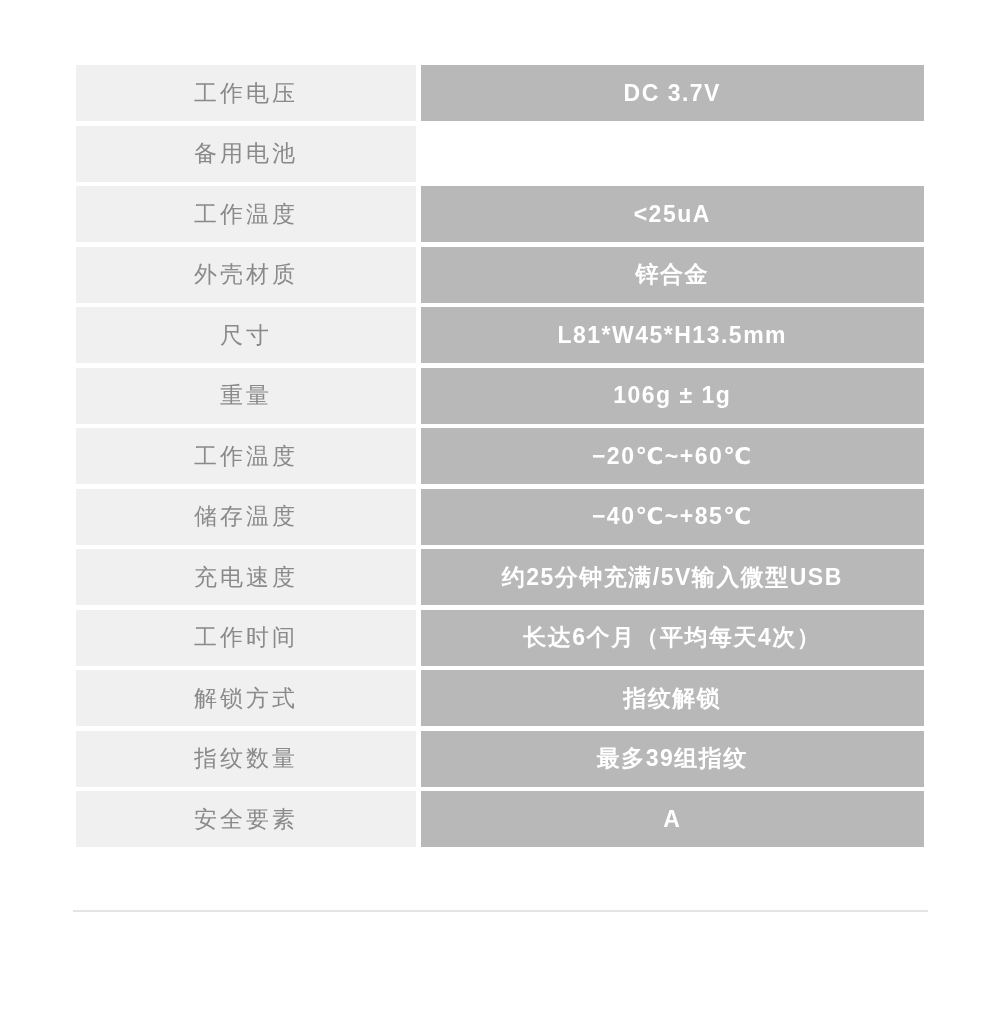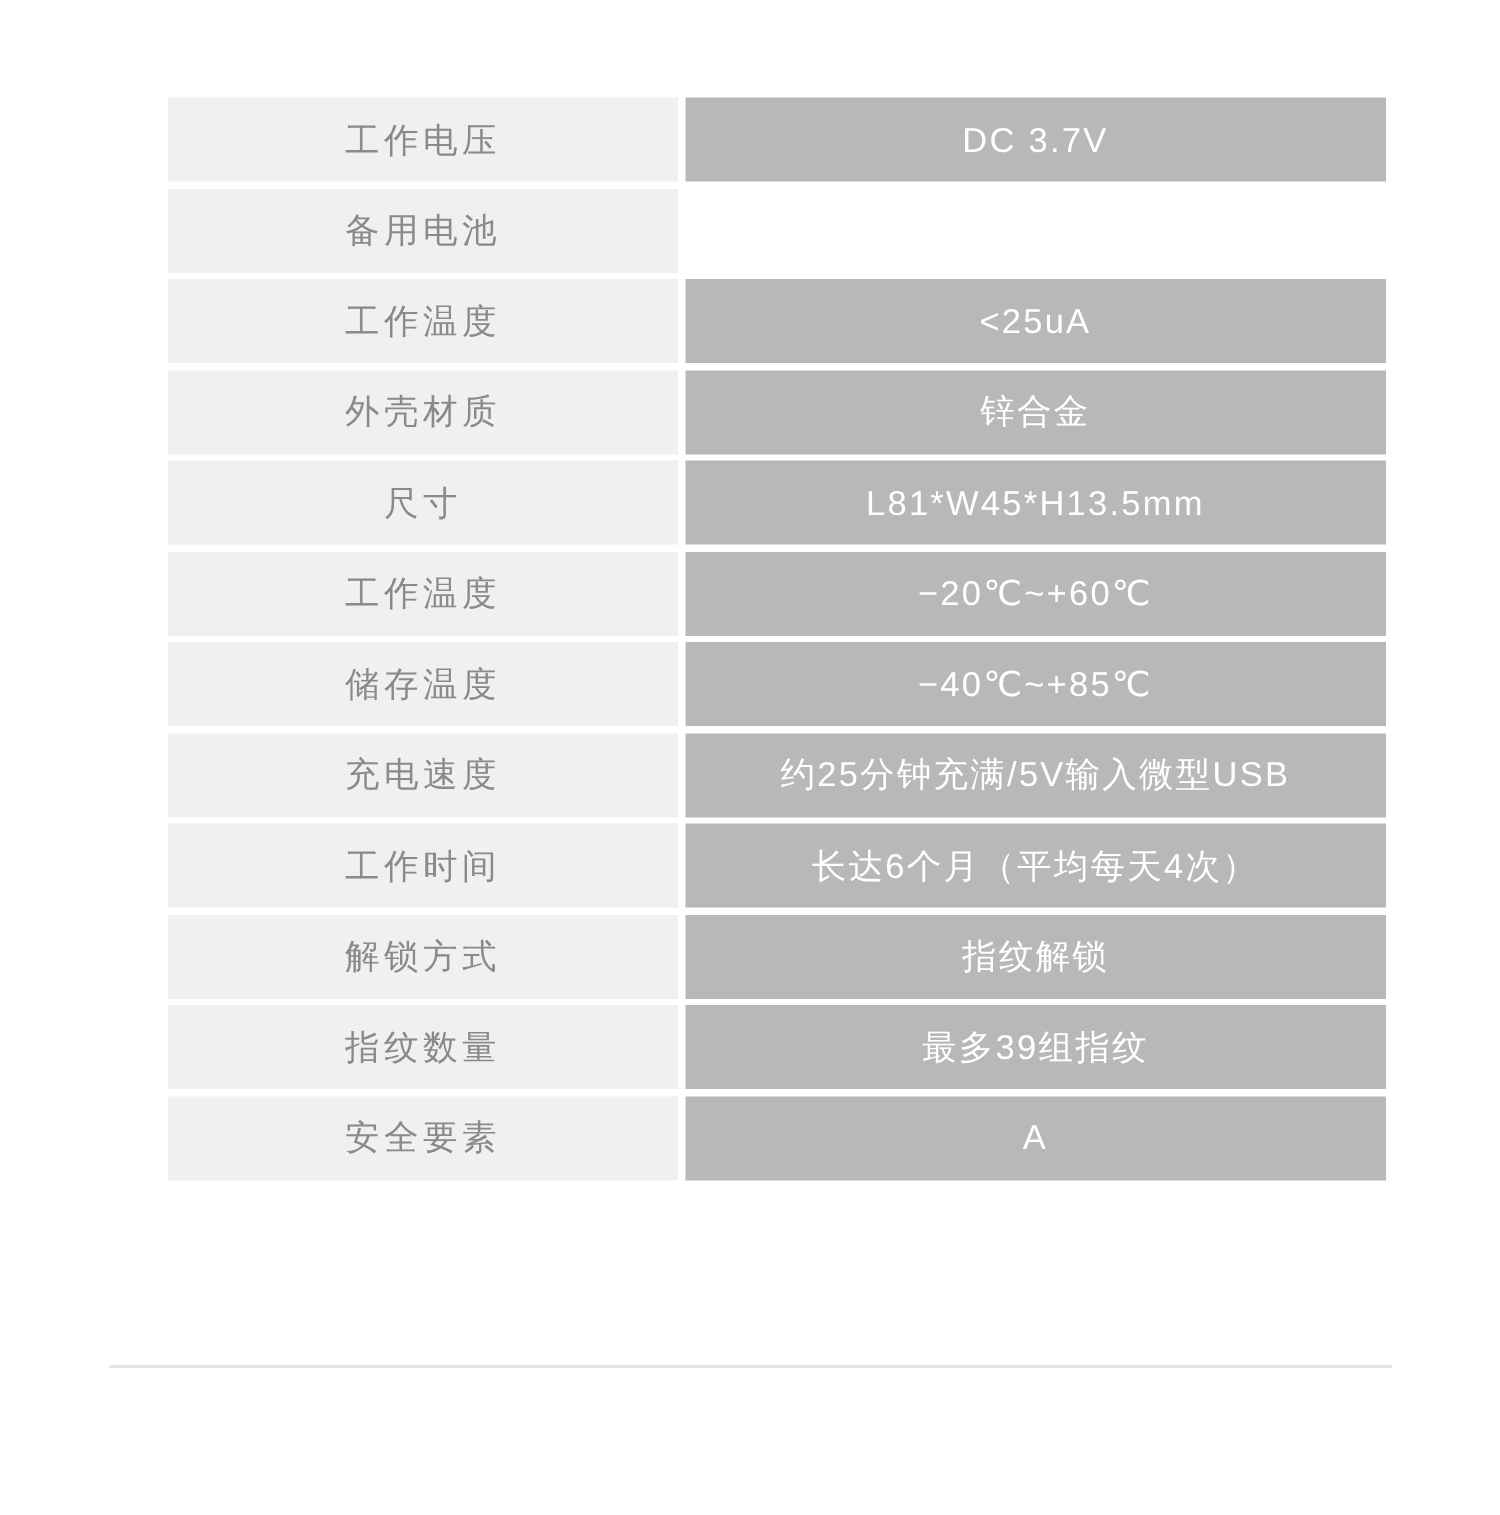--- a/index.html
+++ b/index.html
@@ -44,28 +44,27 @@
     justify-content: center;
     white-space: nowrap;
   }
   .cell.label {
     width: 340px;
     background: var(--label-bg);
     color: var(--label-text);
     font-size: 23px;
     font-weight: 300;
     letter-spacing: 3px;
-    margin-left: 36px;
   }
   .cell.value {
     flex: 1;
     background: var(--value-bg);
     color: var(--value-text);
     font-size: 23px;
-    font-weight: 400;
+    font-weight: 700;
     letter-spacing: 1.5px;
   }
   .bottom-divider {
     position: absolute;
     left: 73px;
     top: 910px;
     width: 855px;
     height: 2px;
     background: var(--divider);
   }
@@ -94,20 +93,24 @@
     <div class="spec-row">
       <div class="cell label">外壳材质</div>
       <div class="cell value">锌合金</div>
     </div>
 
     <div class="spec-row">
       <div class="cell label">尺寸</div>
       <div class="cell value">L81*W45*H13.5mm</div>
     </div>
 
+    <div class="spec-row">
+      <div class="cell label">重量</div>
+      <div class="cell value">106g ± 1g</div>
+    </div>
 
     <div class="spec-row">
       <div class="cell label">工作温度</div>
       <div class="cell value">−20℃~+60℃</div>
     </div>
 
     <div class="spec-row">
       <div class="cell label">储存温度</div>
       <div class="cell value">−40℃~+85℃</div>
     </div>

